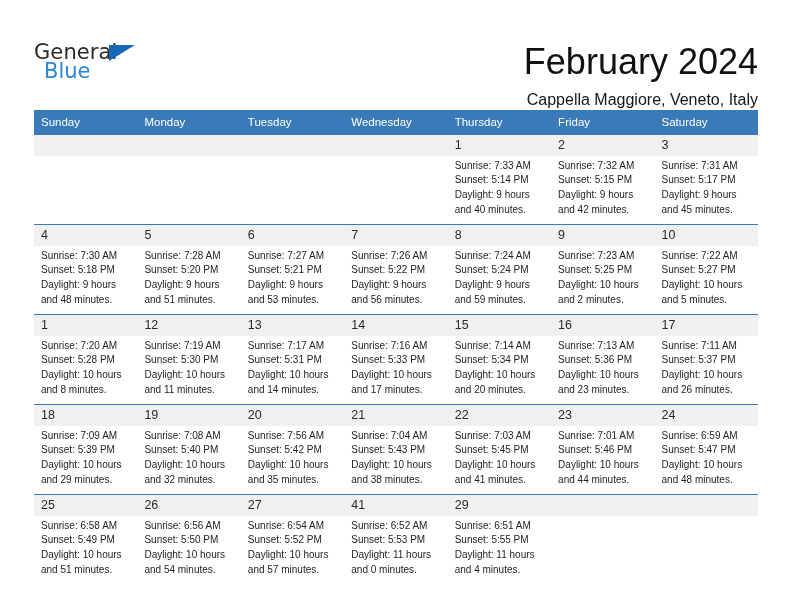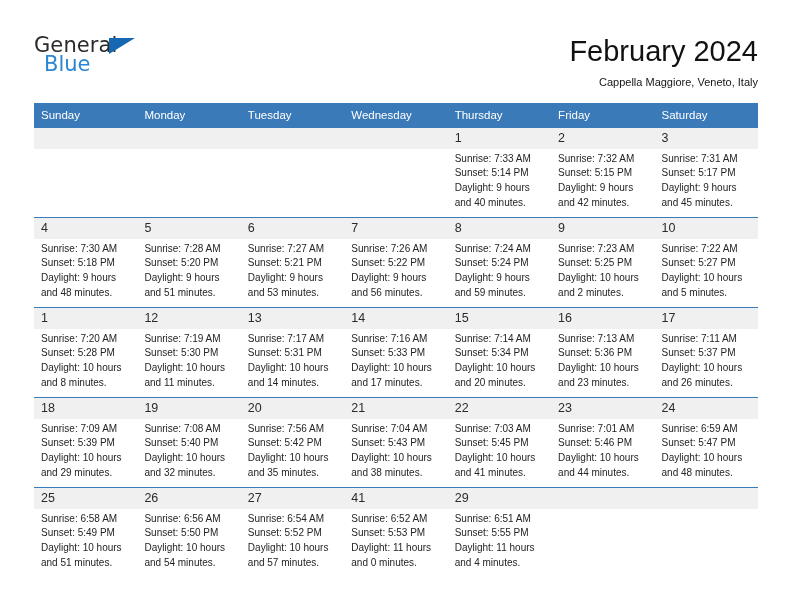--- a/index.html
+++ b/index.html
@@ -13,21 +13,21 @@
     height: 612px;
     font-family: "Liberation Sans", sans-serif;
     color: #1a1a1a;
     overflow: hidden;
   }
   .page {
     position: relative;
     width: 792px;
     height: 612px;
     box-sizing: border-box;
-    padding: 9px 34px;
+    padding: 16px 34px;
   }
 
   
   .topbar {
     display: flex;
     align-items: flex-start;
     justify-content: space-between;
     height: 74px;
     padding-top: 26px;
     box-sizing: border-box;
@@ -63,28 +63,28 @@
     top: 19px;
     font-size: 21px;
     color: #2a86d6;
     font-family: "DejaVu Sans", sans-serif;
   }
   .titles {
     text-align: right;
     padding-top: 1px;
   }
   .cal-title {
-    font-size: 29px;
+    font-size: 36px;
     font-weight: 400;
     color: #111111;
     line-height: 1.08;
     white-space: nowrap;
   }
   .cal-sub {
-    font-size: 11px;
+    font-size: 16px;
     font-weight: 400;
     color: #161616;
     margin-top: 9px;
     line-height: 1.1;
     white-space: nowrap;
   }
 
   
   .calendar {
     width: 724px;

